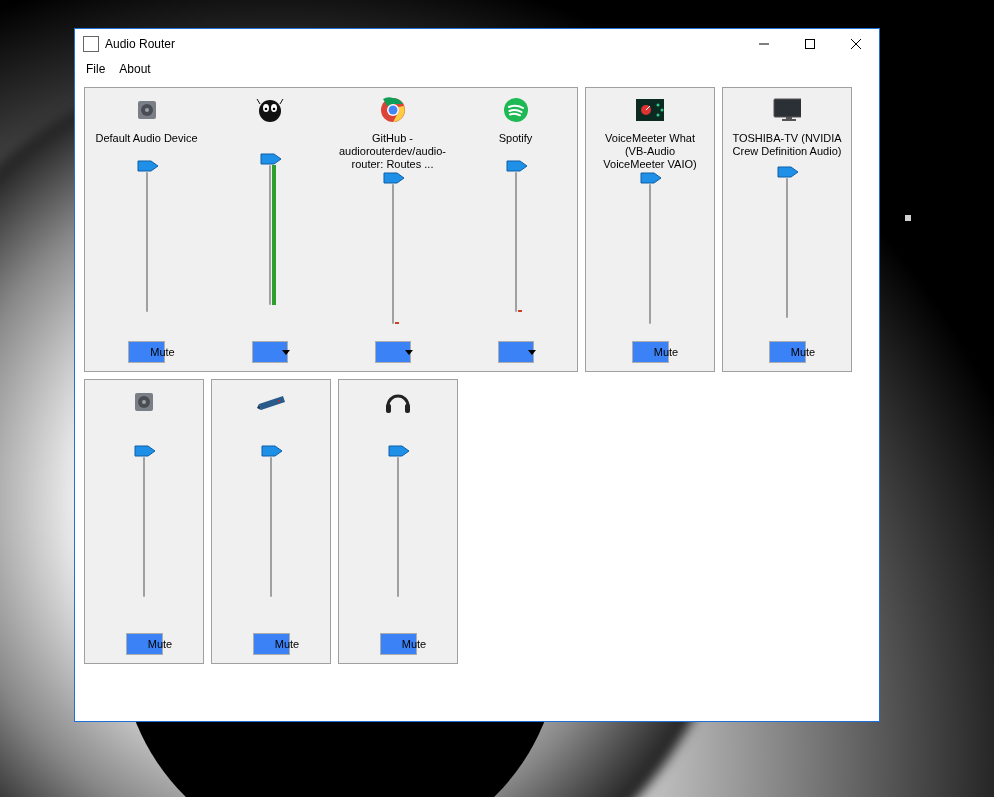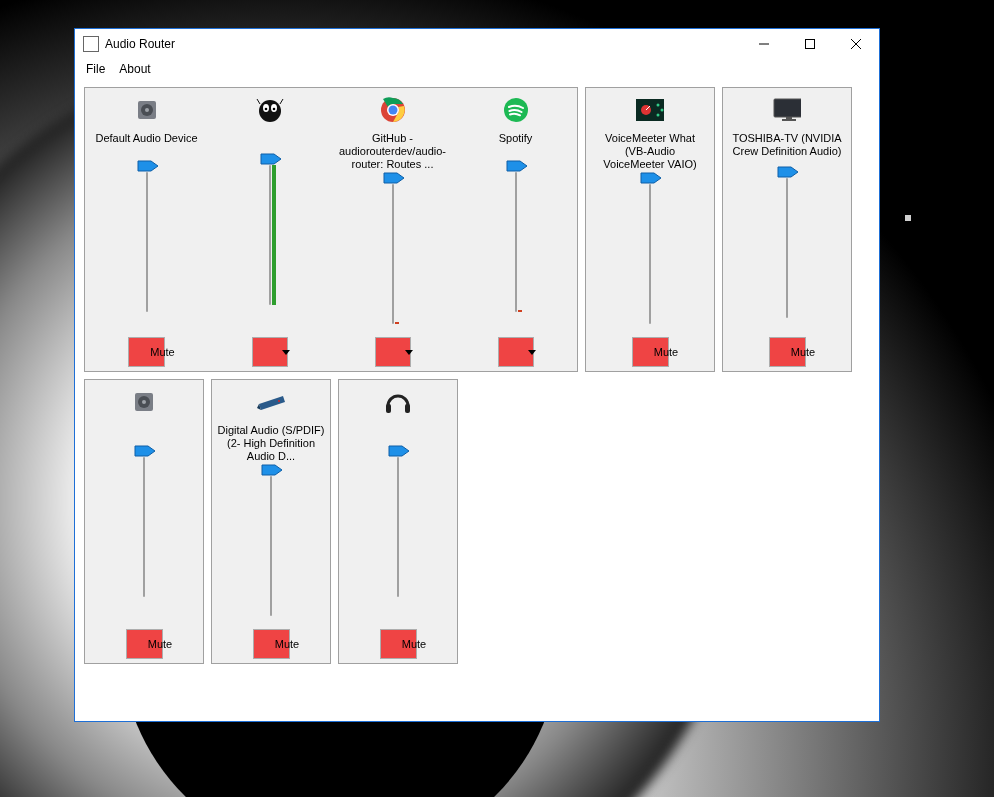--- a/index.html
+++ b/index.html
@@ -52,22 +52,22 @@
   .track{position:relative;width:2px;height:140px;background:#a0a0a0;border-radius:1px;}
   .thumb{position:absolute;left:50%;top:-12px;transform:translateX(-10px);width:22px;height:12px;}
   .thumb svg{display:block;}
   .meter{position:absolute;left:3px;top:0;bottom:0;width:4px;}
   .meter .fill{position:absolute;left:0;bottom:0;width:100%;}
   .meter.green .fill{background:#2e9e2e;}
   .meter.dot{height:auto;}
   .meter.dot .fill{height:2px;background:#d04020;bottom:0;}
 
   .foot{height:38px;display:flex;align-items:center;justify-content:center;}
-  .btn{background:#ef4444;border:1px solid #adadad;font-size:11px;text-align:center;cursor:default;
-    display:flex;align-items:center;justify-content:center;height:30px;box-sizing:border-box;padding-left:32px;}
+  .btn{background:#3b82f6;border:1px solid #adadad;font-size:11px;text-align:center;cursor:default;
+    display:flex;align-items:center;justify-content:center;height:22px;box-sizing:border-box;padding-left:32px;}
   .btn.mute{width:37px;}
   .btn.dd{width:36px;}
   .btn .caret{border-left:4px solid transparent;border-right:4px solid transparent;border-top:5px solid #000;}
 
   
   .ic{width:28px;height:28px;display:flex;align-items:center;justify-content:center;}
   .ic svg{display:block;}
 </style>
 </head>
 <body>
@@ -318,21 +318,20 @@
       <div class="session">
         <div class="icon-holder">
             <span class="ic">
           <svg width="30" height="20">
                 <path d="M2 12 L26 4 L28 10 L4 18 z" fill="#2a5a8a"></path>
                 <path d="M2 12 L4 18 L0 16 z" fill="#173a5a"></path>
                 <circle cx="22" cy="9" r="1" fill="#d22"></circle>
               </svg>
         </span>
           </div>
-        <div class="sname">Digital Audio (S/PDIF) (2- High Definition Audio D...</div>
         <div class="slider-area">
           <div class="track">
             <div class="thumb">
                 <svg width="22" height="12">
                   <path d="M1 1 h13 l7 5 -7 5 h-13 z" fill="#1e90e8" stroke="#0e5fa7"></path>
                 </svg>
               </div>
           </div>
         </div>
         <div class="foot">

